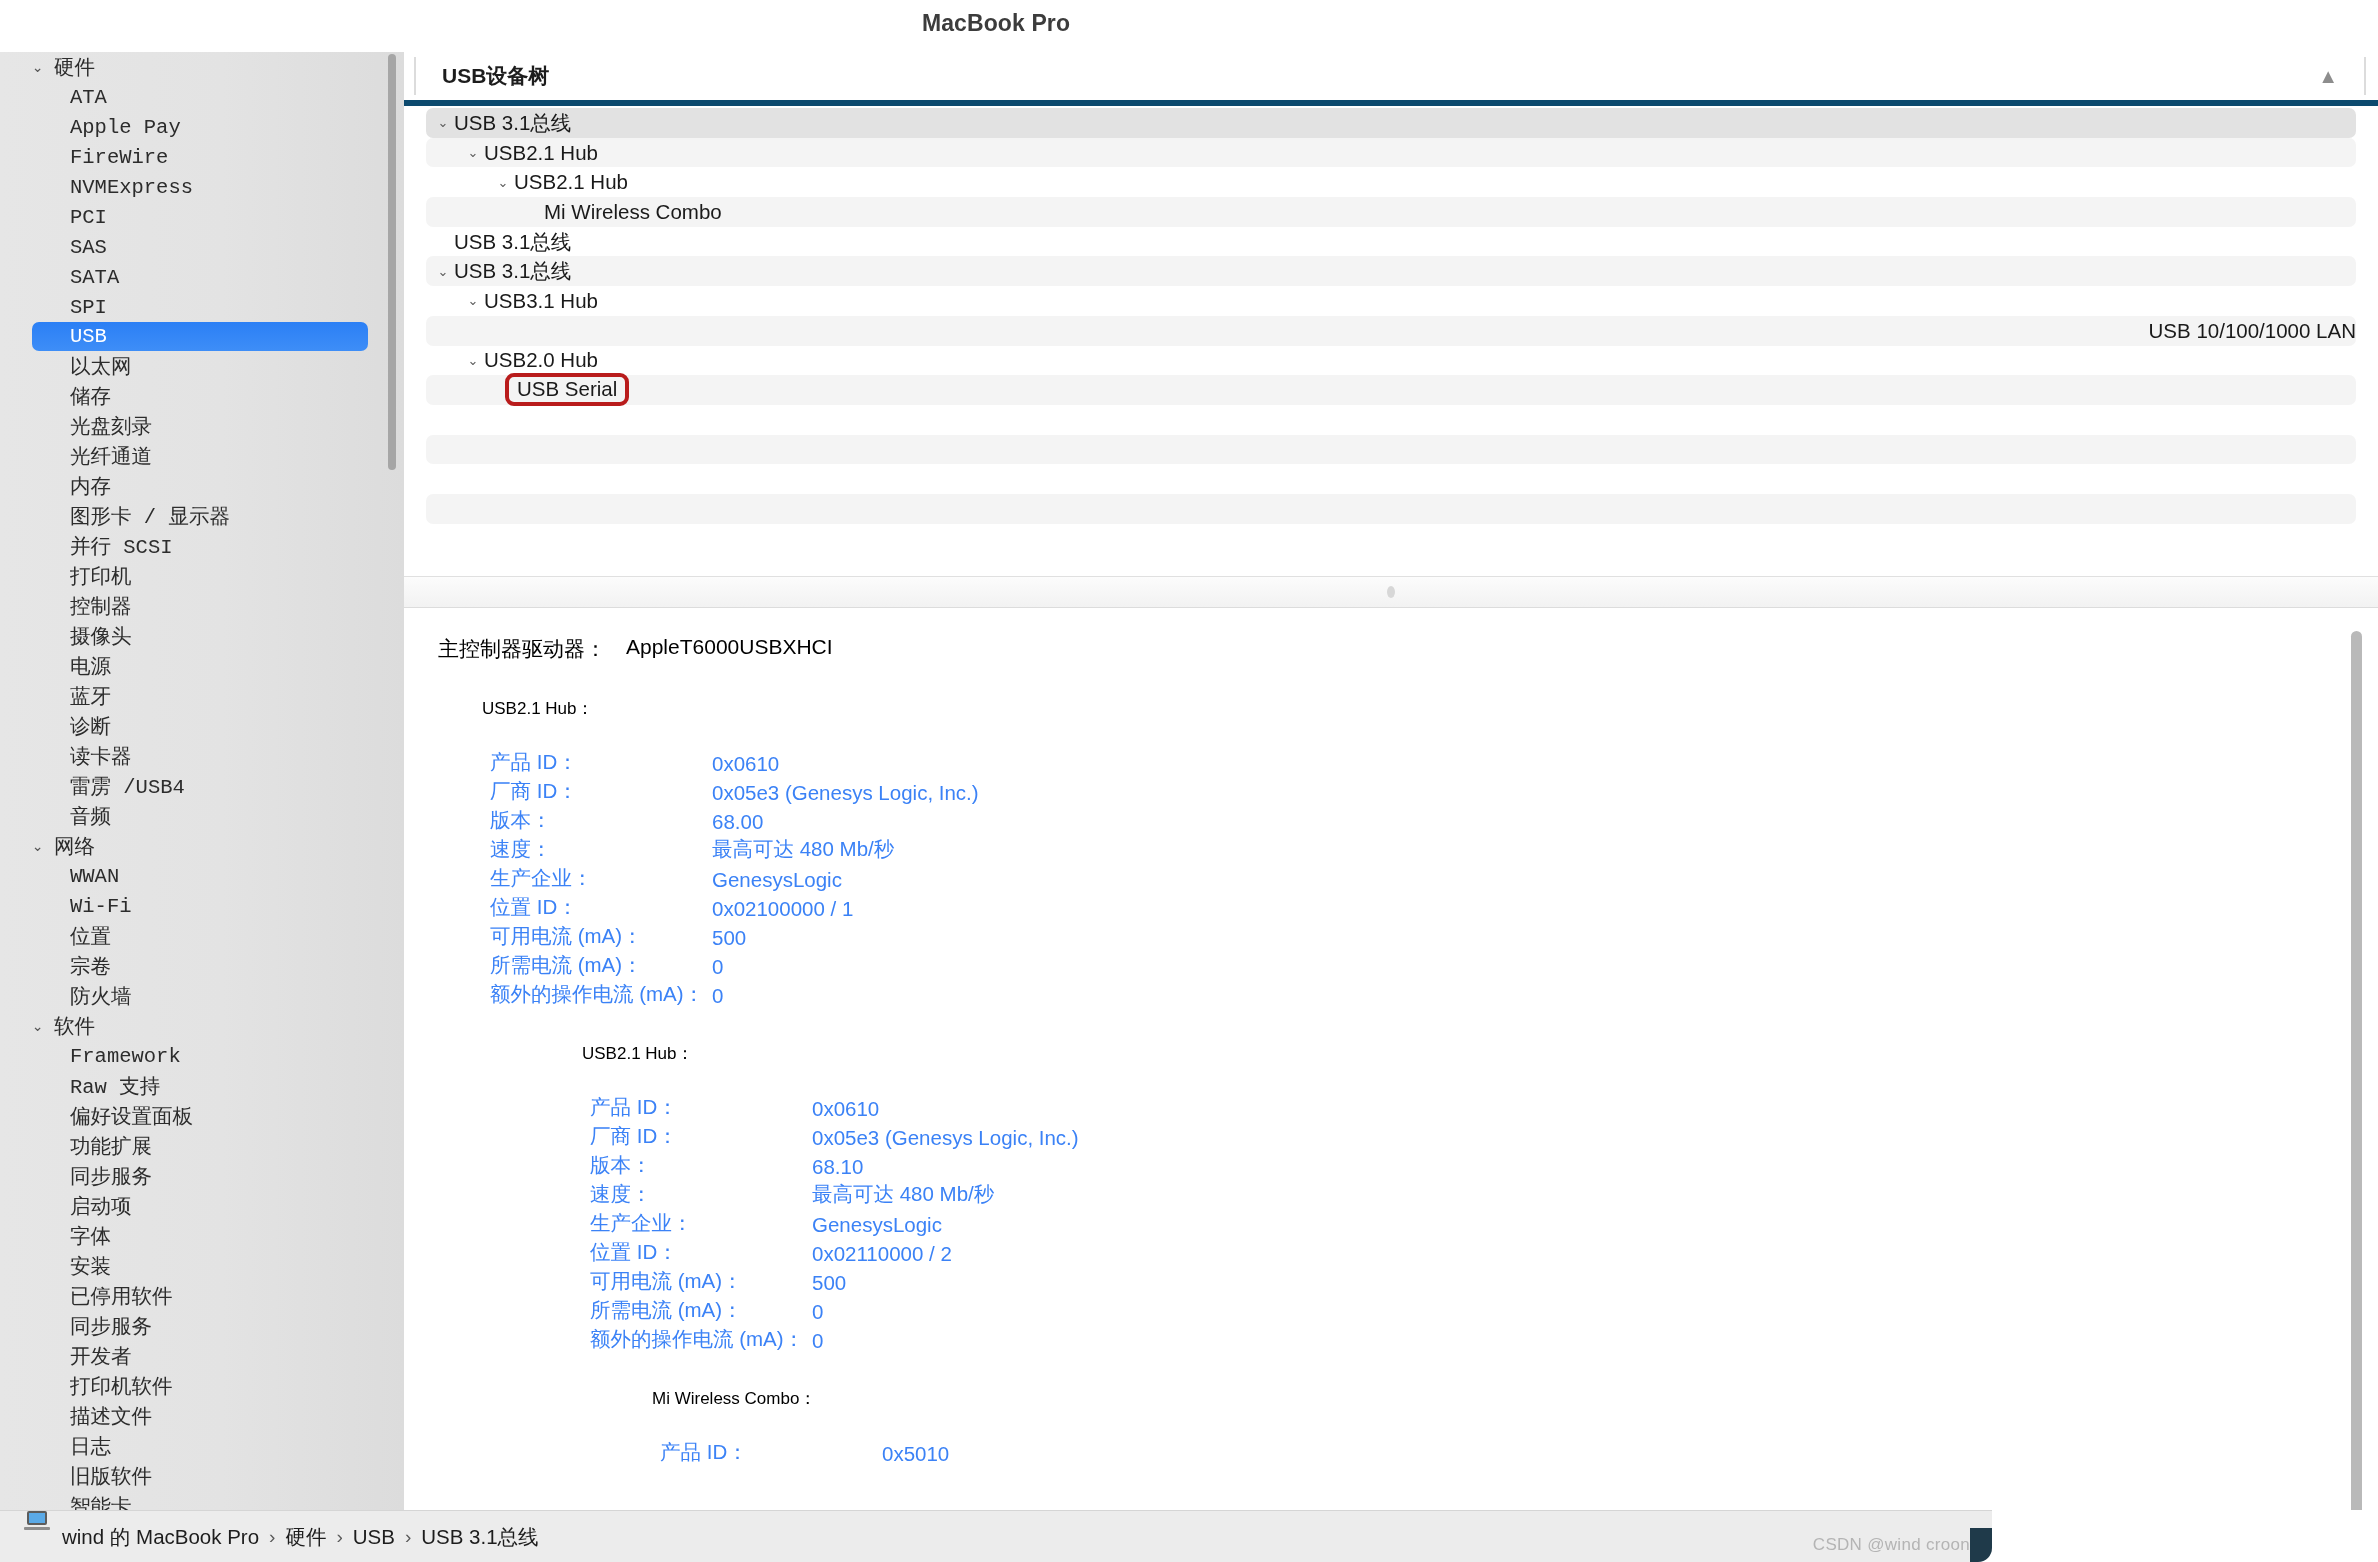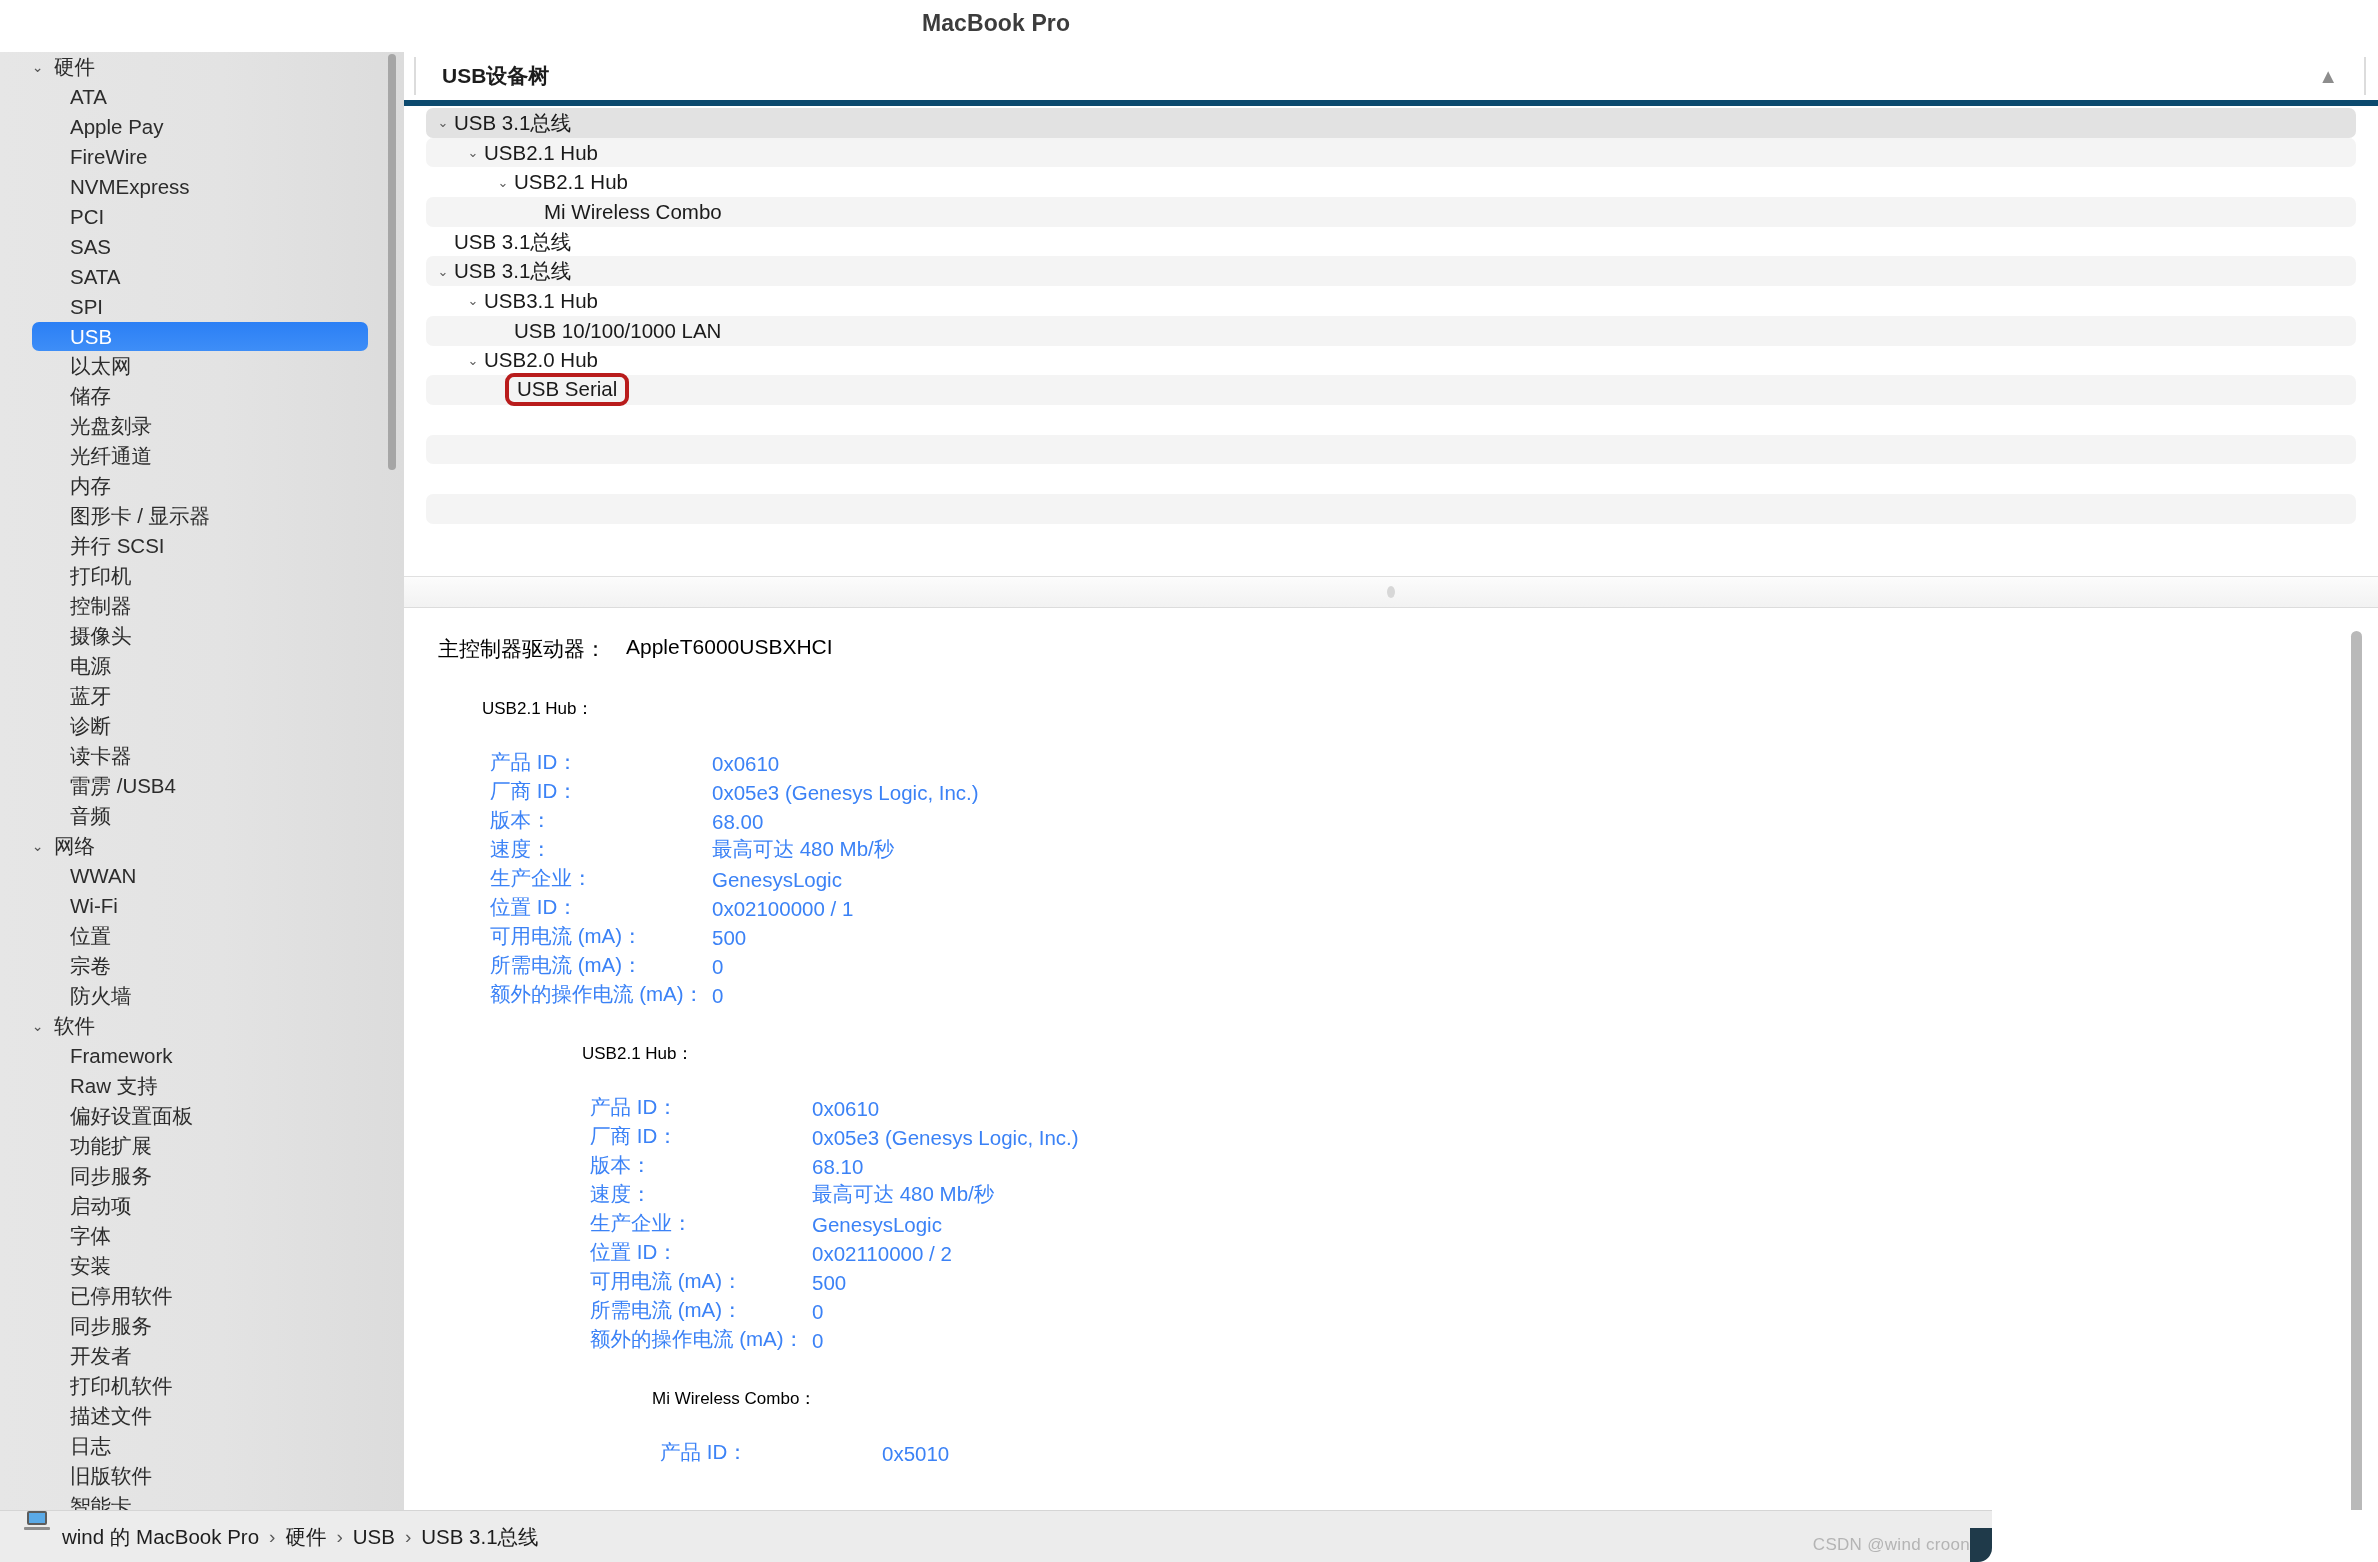--- a/index.html
+++ b/index.html
@@ -68,20 +68,21 @@
     font-size: 14px; color: #555;
     display: inline-flex; align-items: center; justify-content: center;
   }
   .nav-item {
     display: flex; align-items: center;
     height: 30px;
     padding-left: 70px;
     font-size: 20.5px;
     color: #2c2c2c;
     white-space: nowrap;
+    font-family: Liberation Mono, monospace;
   }
   .nav-item.selected {
     background: linear-gradient(to bottom,#2b7ff5,#3e8ef7);
     color: #ffffff;
     margin: 0 36px 0 32px;
     padding-left: 38px;
     border-radius: 7px;
     height: 29px;
   }
   .sb-scroll {
@@ -479,21 +480,21 @@
           <span class="tlabel">USB 3.1总线</span>
         </div>
         <div class="trow z1" style="padding-left: 6px;">
           <span class="twist">⌄</span>
           <span class="tlabel">USB 3.1总线</span>
         </div>
         <div class="trow z2" style="padding-left: 36px;">
           <span class="twist">⌄</span>
           <span class="tlabel">USB3.1 Hub</span>
         </div>
-        <div class="trow z1" style="padding-left: 66px;">
+        <div class="trow z1" style="padding-left: 66px; justify-content: flex-end;">
           <span class="twist"></span>
           <span class="tlabel">USB 10/100/1000 LAN</span>
         </div>
         <div class="trow z2" style="padding-left: 36px;">
           <span class="twist">⌄</span>
           <span class="tlabel">USB2.0 Hub</span>
         </div>
         <div class="trow z1" style="padding-left: 66px;">
           <span class="twist"></span>
           <span class="tlabel hl">USB Serial</span>

